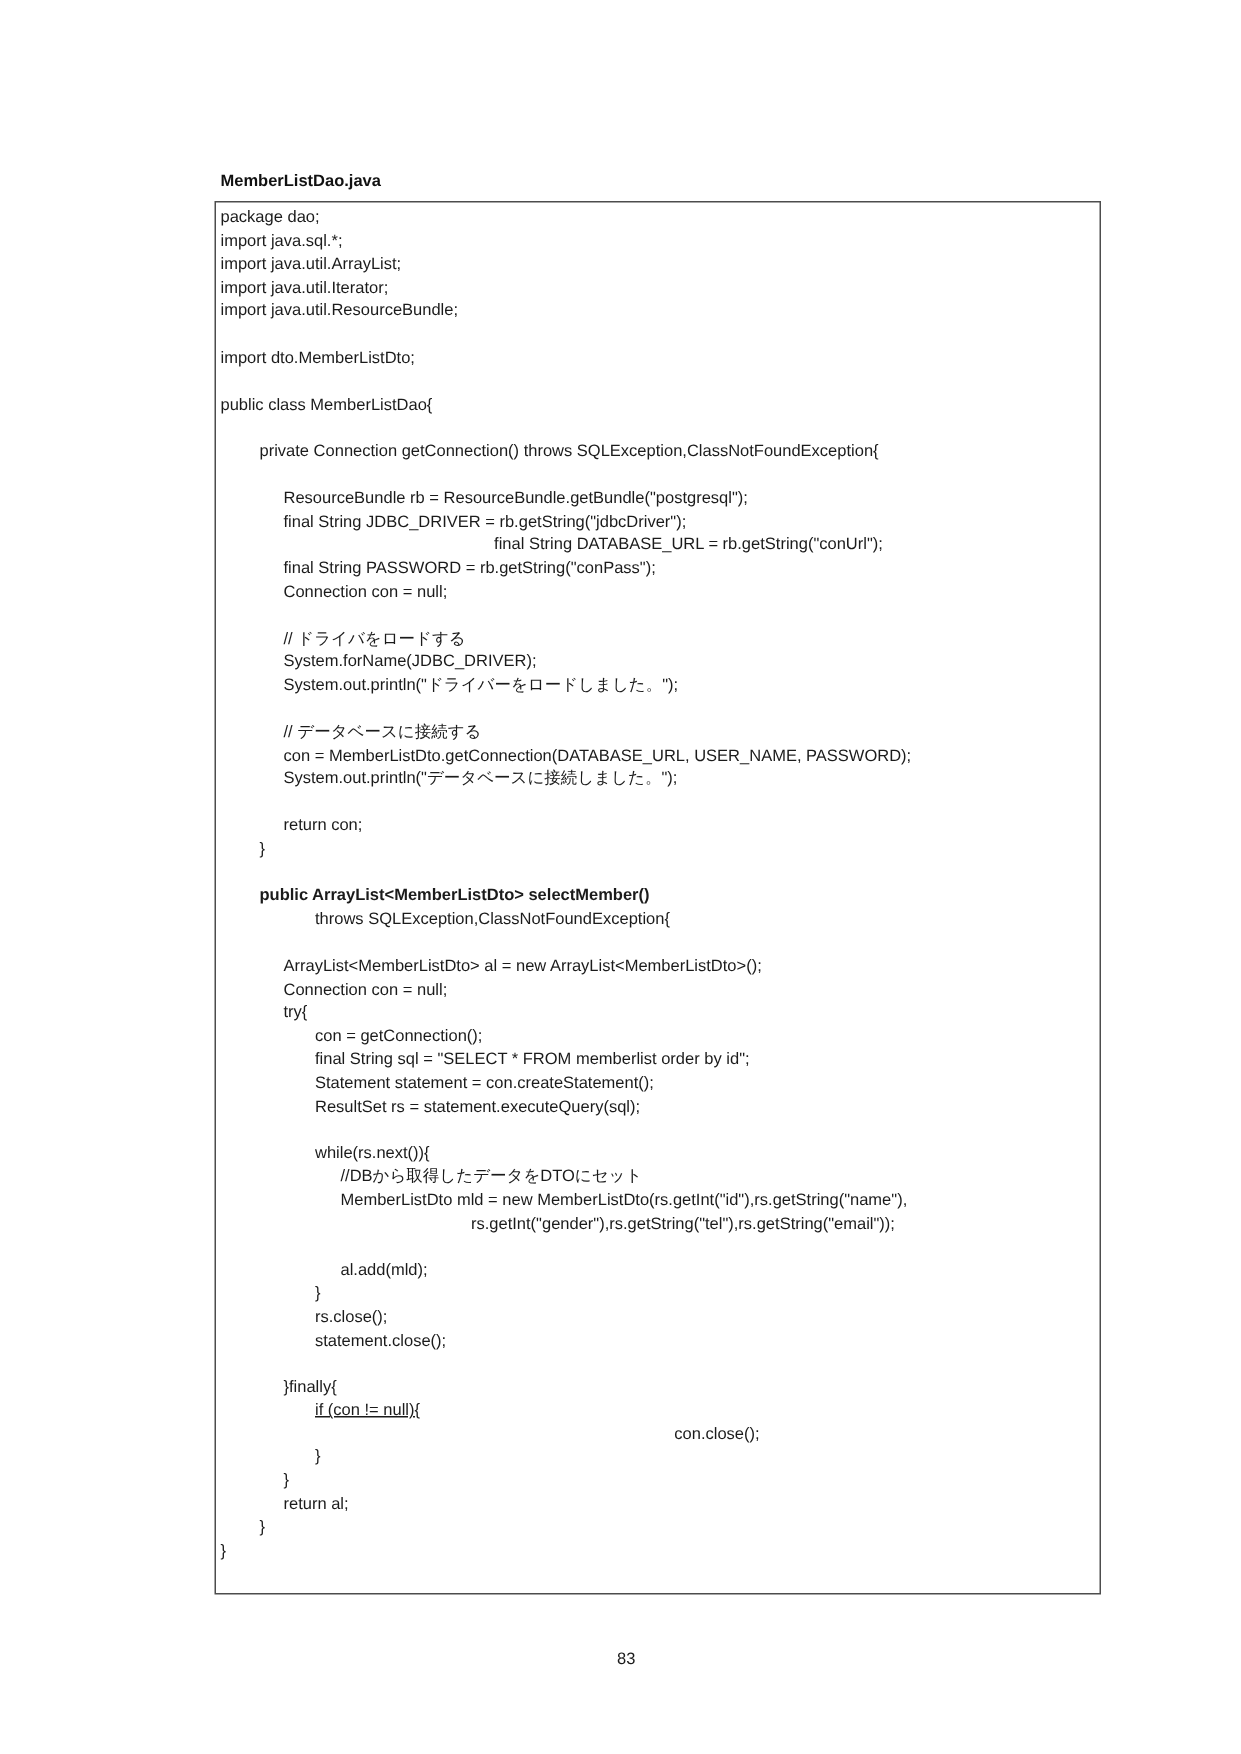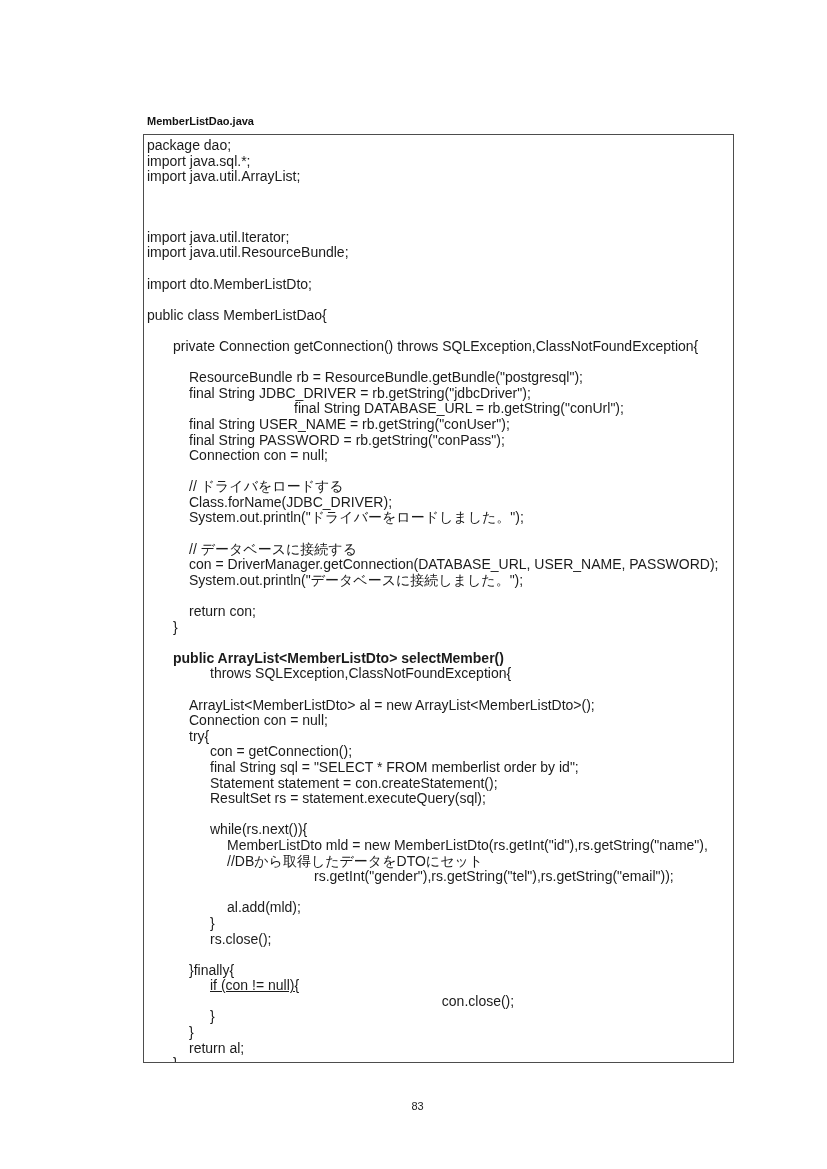--- a/index.html
+++ b/index.html
@@ -31,21 +31,21 @@
     top: 134px;
     width: 591px;
     height: 929px;
     box-sizing: border-box;
     border: 1.5px solid #4d4d4d;
     background: #ffffff;
     padding: 3px 4px 0 3px;
     overflow: hidden;
   }
   .code-line {
-    font-size: 14px;
+    font-size: 11px;
     line-height: 15.6px;
     height: 15.6px;
     white-space: pre;
     color: #1b1b1b;
   }
   .page-number {
     position: absolute;
     top: 1100px;
     left: 4px;
     width: 100%;
@@ -58,66 +58,66 @@
 <body>
 
 <div class="page">
 
   <div class="file-title">MemberListDao.java</div>
 
   <div class="code-box" id="code-box">
       <div class="code-line" style="padding-left: 0px;">package dao;</div>
       <div class="code-line" style="padding-left: 0px;">import java.sql.*;</div>
       <div class="code-line" style="padding-left: 0px;">import java.util.ArrayList;</div>
-      <div class="code-line" style="padding-left: 0px; margin-top: 45px;">import java.util.Iterator;</div>
+      <div class="code-line" style="padding-left: 0px;">import java.util.Iterator;</div>
       <div class="code-line" style="padding-left: 0px;">import java.util.ResourceBundle;</div>
       <div class="code-line" style="padding-left: 0px;">&nbsp;</div>
       <div class="code-line" style="padding-left: 0px;">import dto.MemberListDto;</div>
       <div class="code-line" style="padding-left: 0px;">&nbsp;</div>
       <div class="code-line" style="padding-left: 0px;">public class MemberListDao{</div>
       <div class="code-line" style="padding-left: 0px;">&nbsp;</div>
       <div class="code-line" style="padding-left: 26px;">private Connection getConnection() throws SQLException,ClassNotFoundException{</div>
       <div class="code-line" style="padding-left: 0px;">&nbsp;</div>
       <div class="code-line" style="padding-left: 42px;">ResourceBundle rb = ResourceBundle.getBundle("postgresql");</div>
       <div class="code-line" style="padding-left: 42px;">final String JDBC_DRIVER = rb.getString("jdbcDriver");</div>
       <div class="code-line" style="padding-left: 42px; text-align: center;">final String DATABASE_URL = rb.getString("conUrl");</div>
-      <div class="code-line" style="padding-left: 42px;">final String USER_NAME = rb.getString("conUser");</div>
       <div class="code-line" style="padding-left: 42px;">final String PASSWORD = rb.getString("conPass");</div>
       <div class="code-line" style="padding-left: 42px;">Connection con = null;</div>
       <div class="code-line" style="padding-left: 0px;">&nbsp;</div>
       <div class="code-line" style="padding-left: 42px;">// ドライバをロードする</div>
-      <div class="code-line" style="padding-left: 42px;">Class.forName(JDBC_DRIVER);</div>
+      <div class="code-line" style="padding-left: 42px;">System.forName(JDBC_DRIVER);</div>
       <div class="code-line" style="padding-left: 42px;">System.out.println("ドライバーをロードしました。");</div>
       <div class="code-line" style="padding-left: 0px;">&nbsp;</div>
       <div class="code-line" style="padding-left: 42px;">// データベースに接続する</div>
-      <div class="code-line" style="padding-left: 42px;">con = DriverManager.getConnection(DATABASE_URL, USER_NAME, PASSWORD);</div>
+      <div class="code-line" style="padding-left: 42px;">con = MemberListDto.getConnection(DATABASE_URL, USER_NAME, PASSWORD);</div>
       <div class="code-line" style="padding-left: 42px;">System.out.println("データベースに接続しました。");</div>
       <div class="code-line" style="padding-left: 0px;">&nbsp;</div>
       <div class="code-line" style="padding-left: 42px;">return con;</div>
       <div class="code-line" style="padding-left: 26px;">}</div>
       <div class="code-line" style="padding-left: 0px;">&nbsp;</div>
       <div class="code-line" style="padding-left: 26px; font-weight: bold;">public ArrayList&lt;MemberListDto&gt; selectMember()</div>
       <div class="code-line" style="padding-left: 63px;">throws SQLException,ClassNotFoundException{</div>
       <div class="code-line" style="padding-left: 0px;">&nbsp;</div>
       <div class="code-line" style="padding-left: 42px;">ArrayList&lt;MemberListDto&gt; al = new ArrayList&lt;MemberListDto&gt;();</div>
       <div class="code-line" style="padding-left: 42px;">Connection con = null;</div>
       <div class="code-line" style="padding-left: 42px;">try{</div>
       <div class="code-line" style="padding-left: 63px;">con = getConnection();</div>
       <div class="code-line" style="padding-left: 63px;">final String sql = "SELECT * FROM memberlist order by id";</div>
       <div class="code-line" style="padding-left: 63px;">Statement statement = con.createStatement();</div>
       <div class="code-line" style="padding-left: 63px;">ResultSet rs = statement.executeQuery(sql);</div>
       <div class="code-line" style="padding-left: 0px;">&nbsp;</div>
       <div class="code-line" style="padding-left: 63px;">while(rs.next()){</div>
+      <div class="code-line" style="padding-left: 80px;">//DBから取得したデータをDTOにセット</div>
       <div class="code-line" style="padding-left: 80px;">MemberListDto mld = new MemberListDto(rs.getInt("id"),rs.getString("name"),</div>
-      <div class="code-line" style="padding-left: 80px;">//DBから取得したデータをDTOにセット</div>
       <div class="code-line" style="padding-left: 167px;">rs.getInt("gender"),rs.getString("tel"),rs.getString("email"));</div>
       <div class="code-line" style="padding-left: 0px;">&nbsp;</div>
       <div class="code-line" style="padding-left: 80px;">al.add(mld);</div>
       <div class="code-line" style="padding-left: 63px;">}</div>
       <div class="code-line" style="padding-left: 63px;">rs.close();</div>
+      <div class="code-line" style="padding-left: 63px;">statement.close();</div>
       <div class="code-line" style="padding-left: 0px;">&nbsp;</div>
       <div class="code-line" style="padding-left: 42px;">}finally{</div>
       <div class="code-line" style="padding-left: 63px; text-decoration: underline;">if (con != null){</div>
       <div class="code-line" style="padding-left: 80px; text-align: center;">con.close();</div>
       <div class="code-line" style="padding-left: 63px;">}</div>
       <div class="code-line" style="padding-left: 42px;">}</div>
       <div class="code-line" style="padding-left: 42px;">return al;</div>
       <div class="code-line" style="padding-left: 26px;">}</div>
       <div class="code-line" style="padding-left: 0px;">}</div>
     </div>

